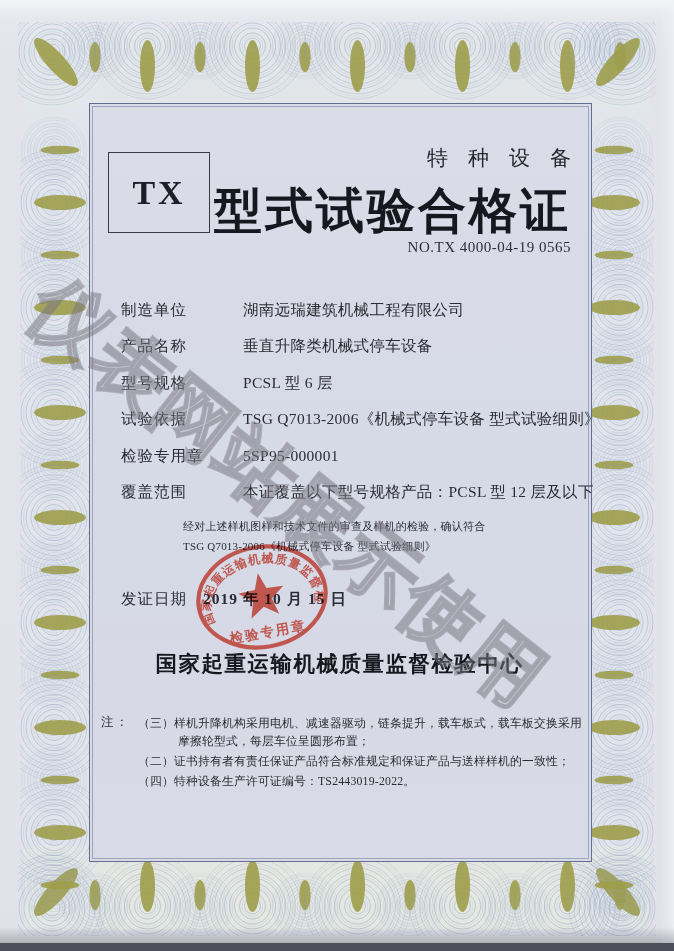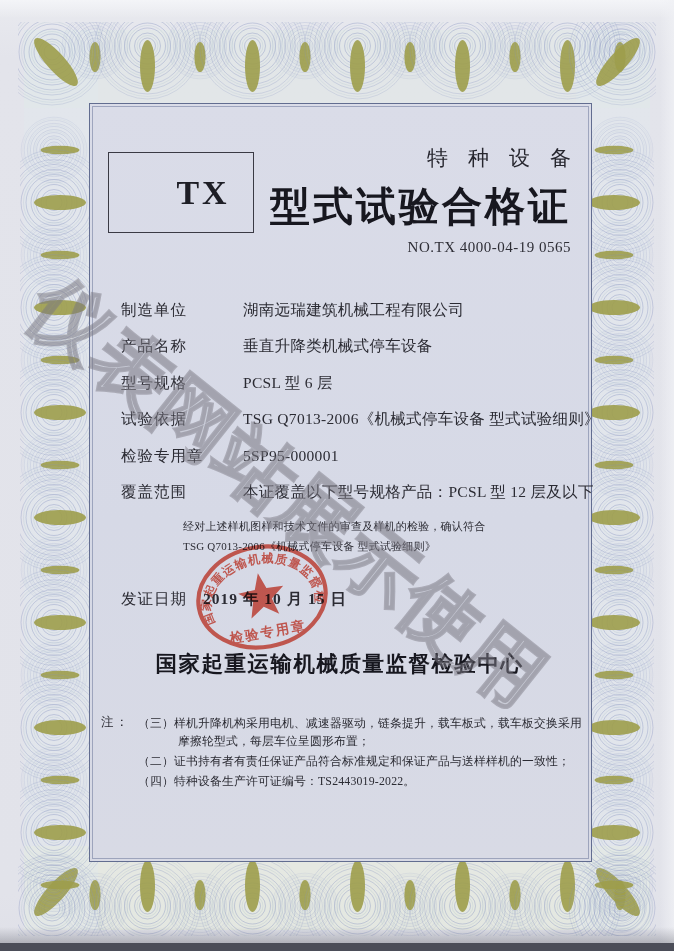--- a/index.html
+++ b/index.html
@@ -4,25 +4,25 @@
 <style>
   html,body{margin:0;padding:0;background:#e3e4eb;}
   .photo{position:relative;width:674px;height:951px;overflow:hidden;
          background:linear-gradient(180deg,#e9eaef 0%,#e3e4eb 6%,#e2e3ea 94%,#dfe0e8 100%);
          font-family:"Liberation Serif","DejaVu Serif",serif;color:#2b2b33;}
   svg.gu{position:absolute;left:0;top:0;z-index:1;}
   .frame{position:absolute;left:89px;top:103px;width:501px;height:757px;z-index:10;
          background:linear-gradient(180deg,#dadce8 0%,#d6d9e6 55%,#d8dae5 100%);
          border:1.6px solid #626d90; outline:1px solid rgba(110,120,155,.55); outline-offset:-4px;}
   .txbox{position:absolute;left:19px;top:49px;width:100px;height:79px;border:1.5px solid #3a3a44;
-         display:flex;align-items:center;justify-content:center;padding-left:44px;}
+         display:flex;align-items:center;justify-content:center;}
   .txbox span{font-size:34px;font-weight:bold;letter-spacing:3px;color:#1e1e26;}
   .header{position:absolute;left:118px;width:364px;text-align:right;}
   .t-small{top:41px;font-size:21px;letter-spacing:20px;padding-left:20px;color:#26262e;}
-  .t-main{top:76px;font-size:40px;font-weight:bold;letter-spacing:3px;color:#17171f;}
+  .t-main{top:76px;font-size:48px;font-weight:bold;letter-spacing:3px;color:#17171f;}
   .t-no{top:136px;font-size:15px;letter-spacing:.5px;color:#2e2e36;}
   .fieldrows{position:absolute;left:32px;top:199px;}
   .frow{white-space:nowrap;height:16px;line-height:16px;margin-bottom:20.4px;font-size:15.5px;}
   .flabel{display:inline-block;width:66px;letter-spacing:1px;}
   .fvalue{margin-left:56px;letter-spacing:.3px;}
   .conc{position:absolute;left:94px;top:414px;width:400px;font-size:11px;line-height:19.5px;letter-spacing:.2px;}
   .daterow{position:absolute;left:32px;top:486px;font-size:15.5px;white-space:nowrap;}
   .daterow .fvalue{margin-left:16px;letter-spacing:1px;font-weight:bold;}
   .authority{position:absolute;left:0;right:0;top:546px;text-align:center;
              font-size:21.5px;font-weight:bold;letter-spacing:1.5px;color:#17171f;}

